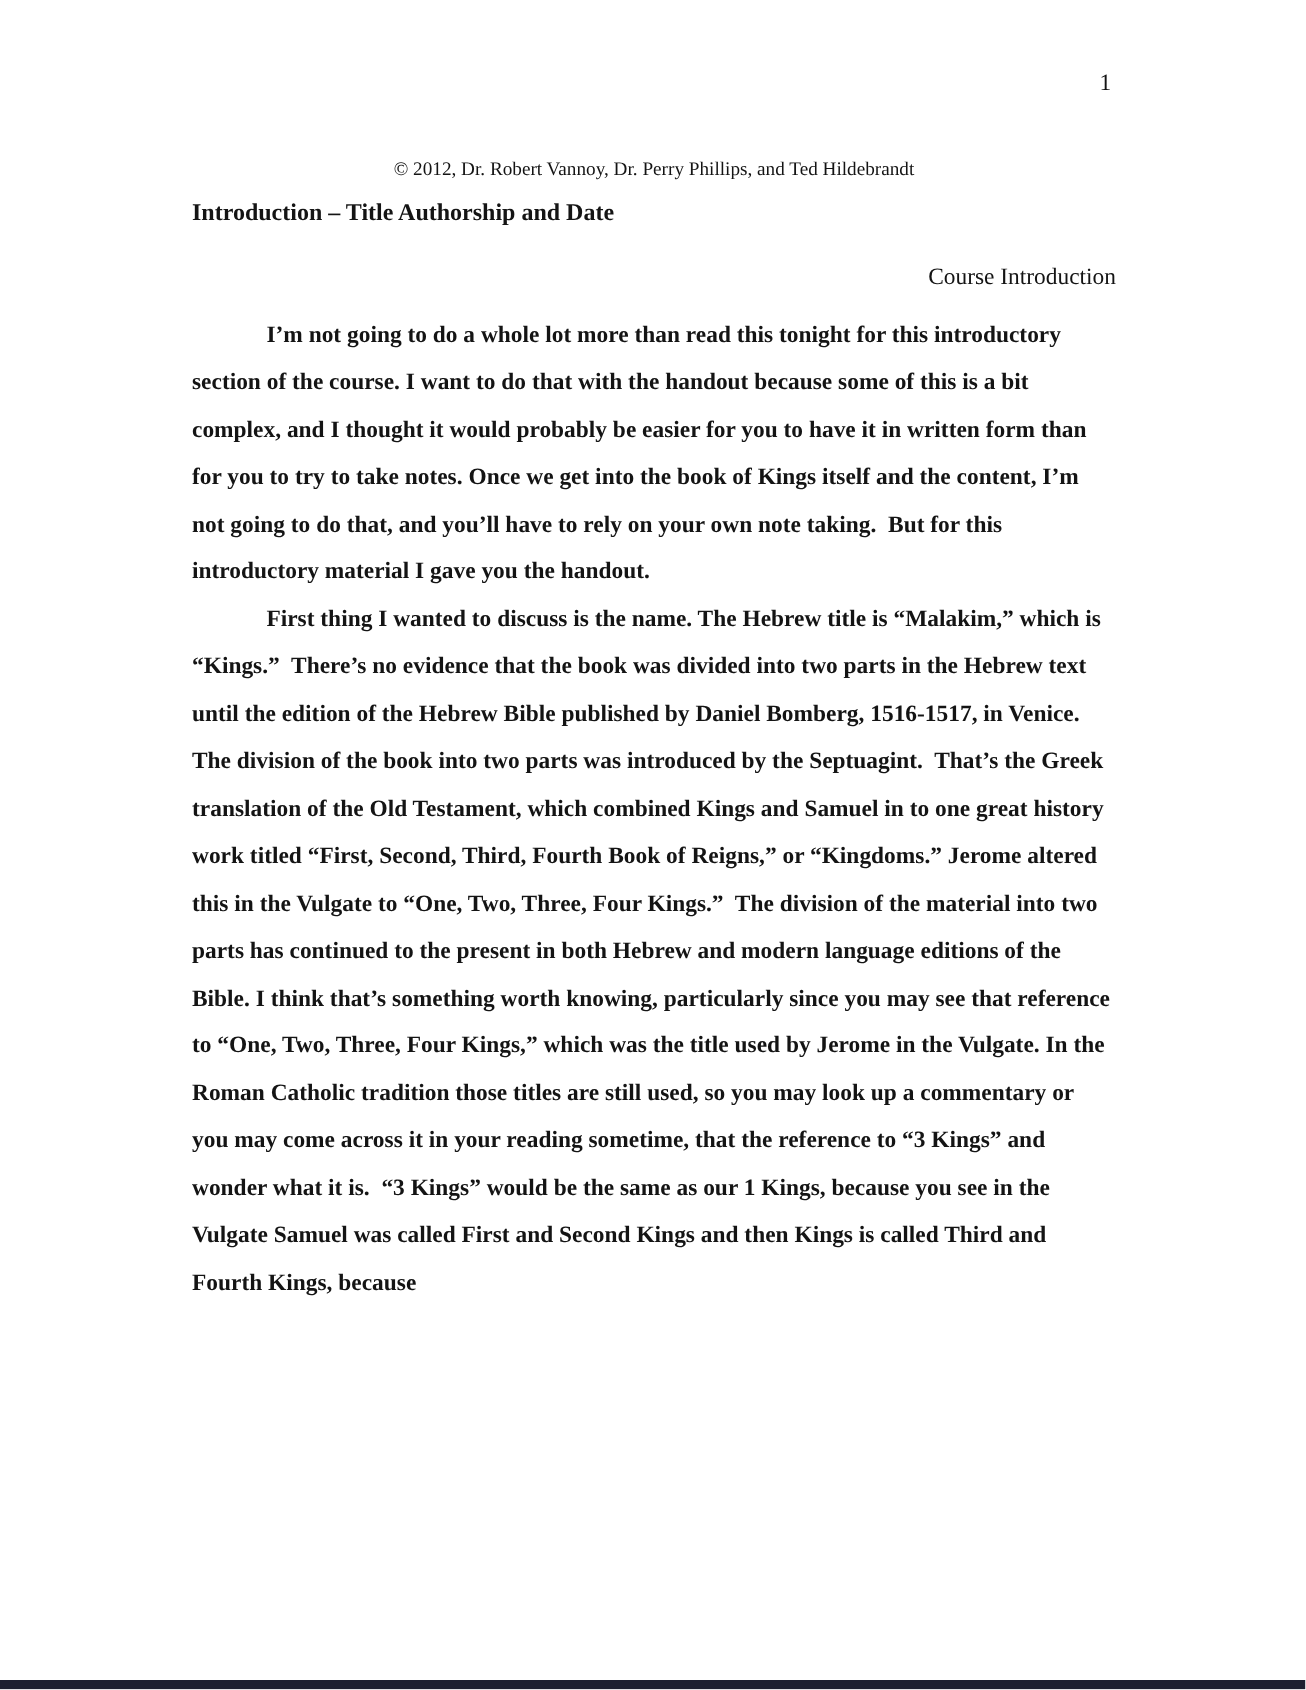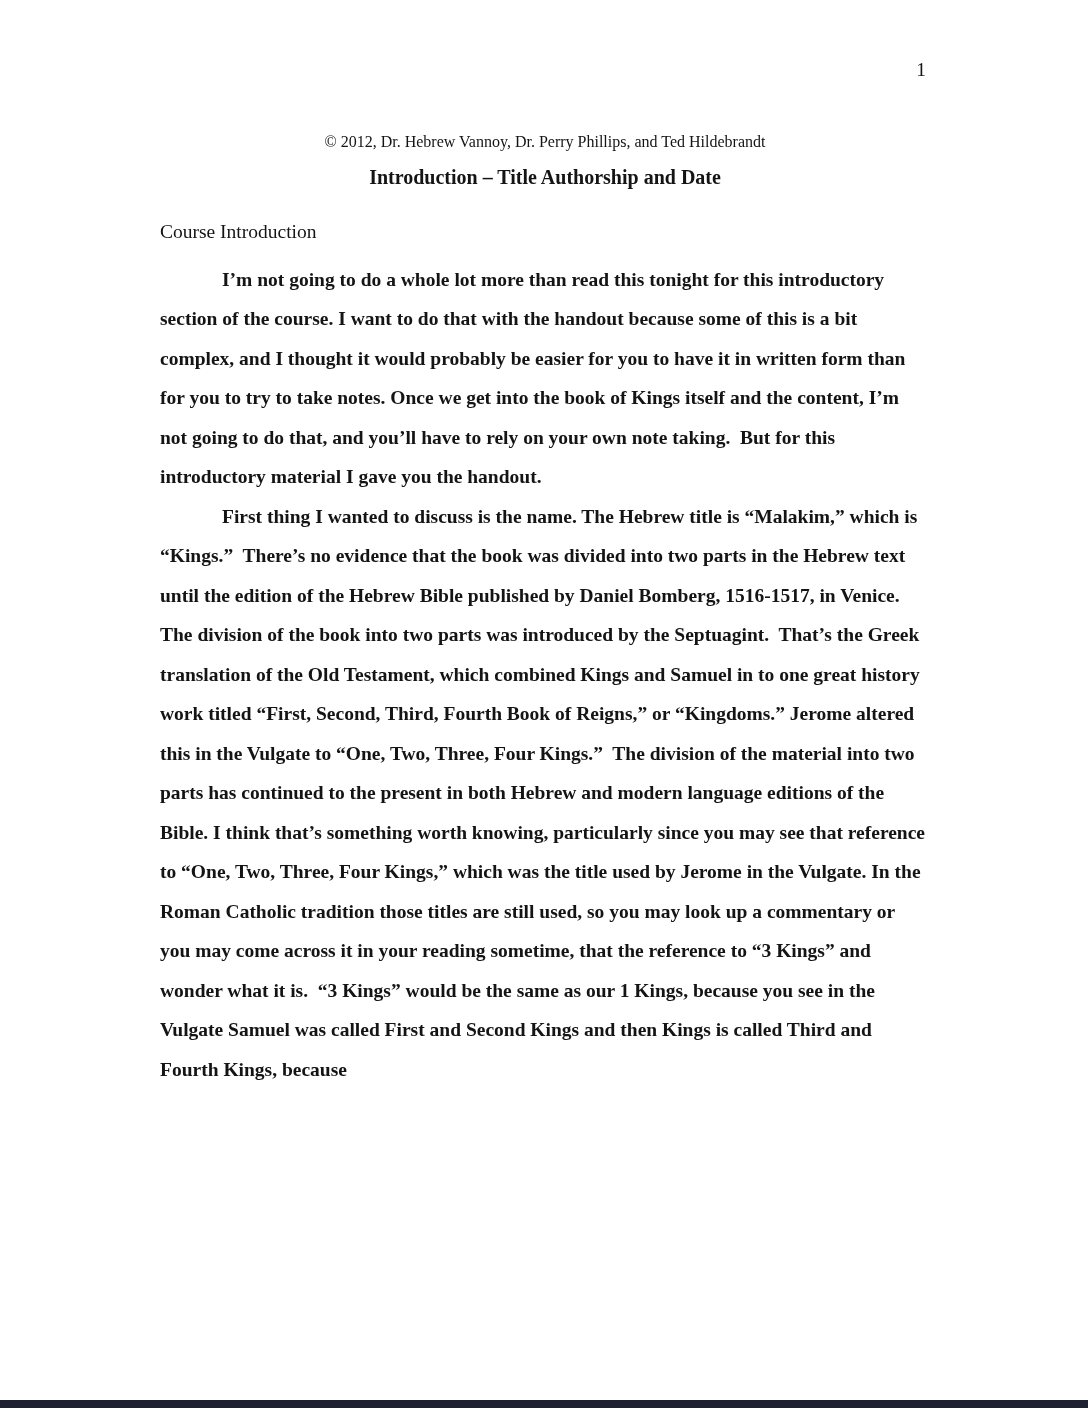--- a/index.html
+++ b/index.html
@@ -36,31 +36,32 @@
   }
   .copyright {
     margin: 14px 0 0 0;
     text-align: center;
     font-size: 16px;
     line-height: 20px;
     white-space: pre-wrap;
   }
   .doc-subtitle {
     margin: 12px 0 0 0;
-    text-align: center;
+    text-align: left;
     font-size: 20px;
     font-weight: bold;
     line-height: 26px;
     white-space: pre-wrap;
   }
   .section-label {
     margin: 22px 0 0 0;
     font-size: 19.5px;
     line-height: 39.5px;
     white-space: pre-wrap;
+    text-align: right;
   }
   .para {
     margin: 8px 0 0 0;
     font-size: 19.5px;
     line-height: 39.5px;
     text-indent: 62px;
     text-align: left;
     white-space: pre-wrap;
     font-weight: bold;
   }
@@ -84,21 +85,21 @@
 </head>
 <body>
 
 <div class="page">
 
   <div class="page-number">1</div>
 
   <div class="doc">
 
 
-    <div class="copyright">© 2012, Dr. Hebrew Vannoy, Dr. Perry Phillips, and Ted Hildebrandt</div>
+    <div class="copyright">© 2012, Dr. Robert Vannoy, Dr. Perry Phillips, and Ted Hildebrandt</div>
 
     <h2 class="doc-subtitle">Introduction – Title Authorship and Date</h2>
 
     <div class="section-label">Course Introduction</div>
 
     <p class="para">I’m not going to do a whole lot more than read this tonight for this introductory section of the course. I want to do that with the handout because some of this is a bit complex, and I thought it would probably be easier for you to have it in written form than for you to try to take notes. Once we get into the book of Kings itself and the content, I’m not going to do that, and you’ll have to rely on your own note taking.  But for this introductory material I gave you the handout.</p>
 
 
     <p class="para no-top">First thing I wanted to discuss is the name. The Hebrew title is “Malakim,” which is “Kings.”  There’s no evidence that the book was divided into two parts in the Hebrew text until the edition of the Hebrew Bible published by Daniel Bomberg, 1516-1517, in Venice.  The division of the book into two parts was introduced by the Septuagint.  That’s the Greek translation of the Old Testament, which combined Kings and Samuel in to one great history work titled “First, Second, Third, Fourth Book of Reigns,” or “Kingdoms.” Jerome altered this in the Vulgate to “One, Two, Three, Four Kings.”  The division of the material into two parts has continued to the present in both Hebrew and modern language editions of the Bible. I think that’s something worth knowing, particularly since you may see that reference to “One, Two, Three, Four Kings,” which was the title used by Jerome in the Vulgate. In the Roman Catholic tradition those titles are still used, so you may look up a commentary or you may come across it in your reading sometime, that the reference to “3 Kings” and wonder what it is.  “3 Kings” would be the same as our 1 Kings, because you see in the Vulgate Samuel was called First and Second Kings and then Kings is called Third and Fourth Kings, because</p>
 

